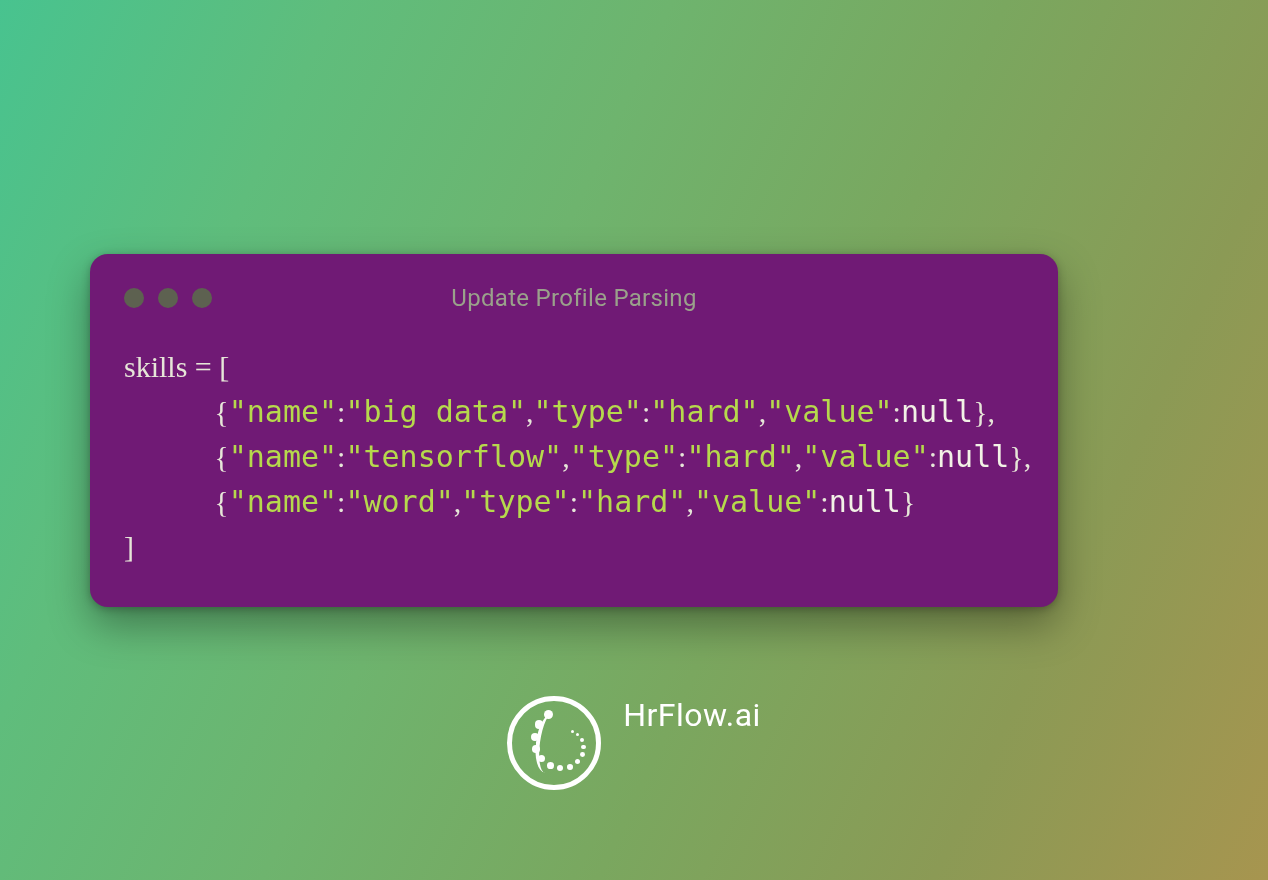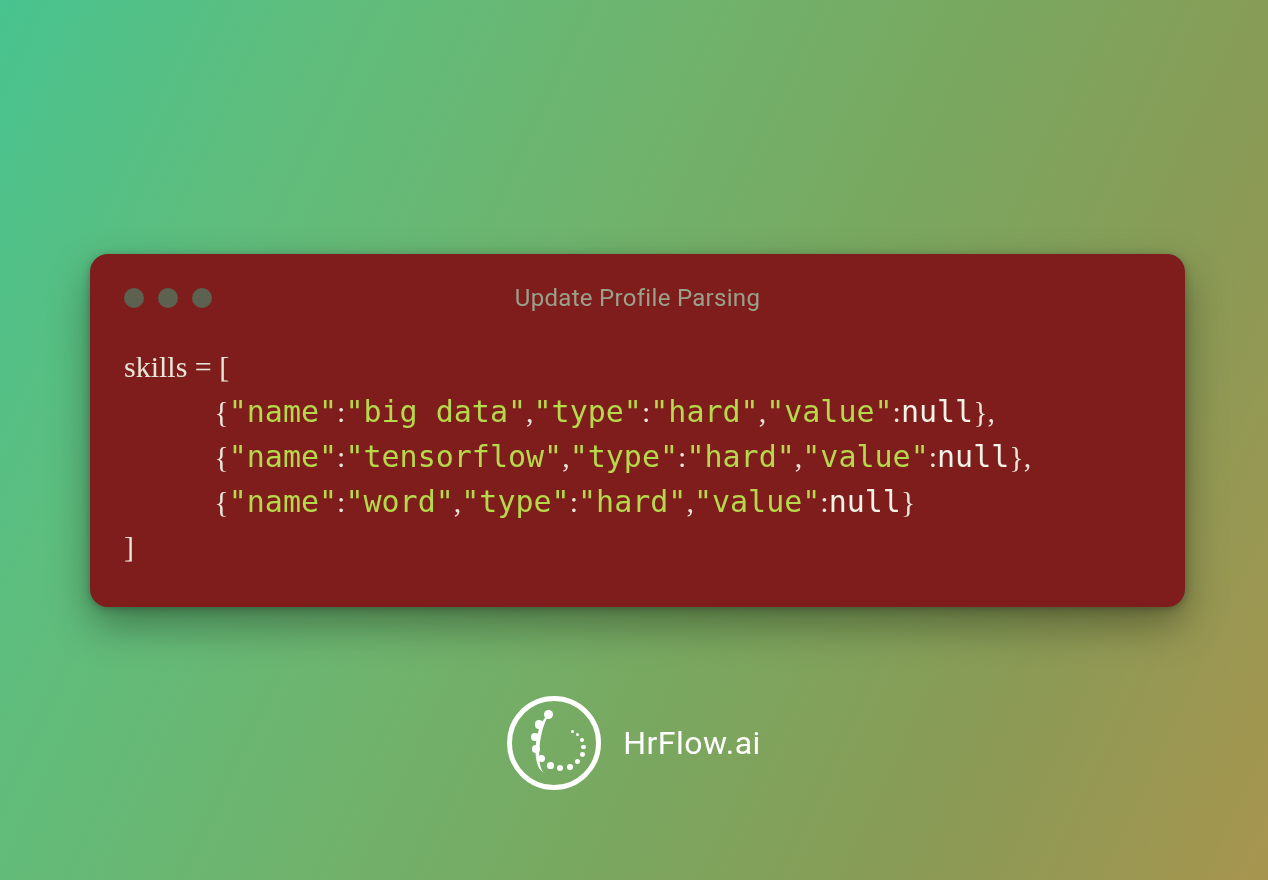--- a/index.html
+++ b/index.html
@@ -14,23 +14,23 @@
       #a7954f 100%);
     font-family: ui-monospace, "SF Mono", Menlo, Monaco, Consolas, monospace;
     position: relative;
     overflow: hidden;
   }
 
   .code-window {
     position: absolute;
     left: 90px;
     top: 254px;
-    width: 1095px;
+    width: 968px;
     border-radius: 18px;
-    background: #7f1d1d;
+    background: #701a75;
     box-shadow: 0 18px 40px rgba(0,0,0,0.35), 0 2px 8px rgba(0,0,0,0.25);
     padding: 28px 34px 38px 34px;
   }
 
   .title-bar {
     display: flex;
     align-items: center;
     position: relative;
     height: 32px;
     margin-bottom: 30px;
@@ -62,21 +62,21 @@
   .t-default { color: #e6e6d8; font-family: Liberation Serif, serif; }
   .t-key     { color: #b6d94c; }  
   .t-string  { color: #b6d94c; }  
   .t-null    { color: #f2f2e6; }
 
   .brand {
     position: absolute;
     left: 0; right: 0;
     top: 696px;
     display: flex;
-    align-items: center;
+    align-items: flex-start;
     justify-content: center;
     gap: 22px;
   }
   .brand-circle {
     width: 94px; height: 94px;
     border: 5px solid #ffffff;
     border-radius: 50%;
     position: relative;
   }
   .brand-circle .dash {

